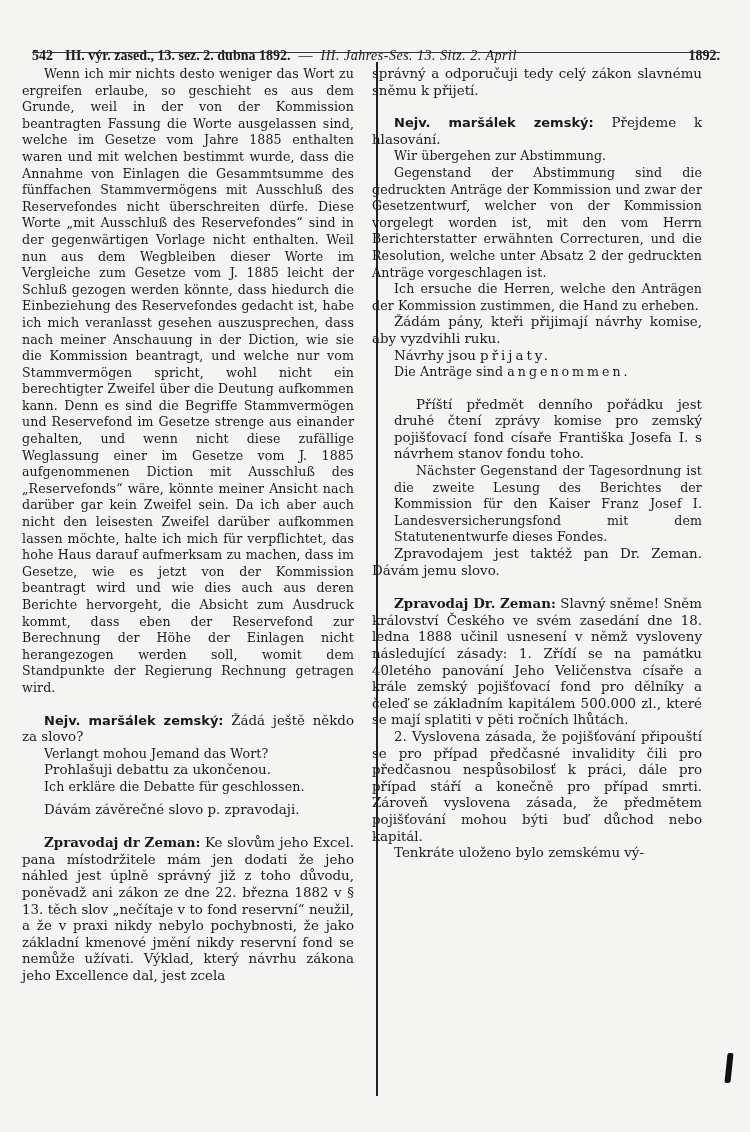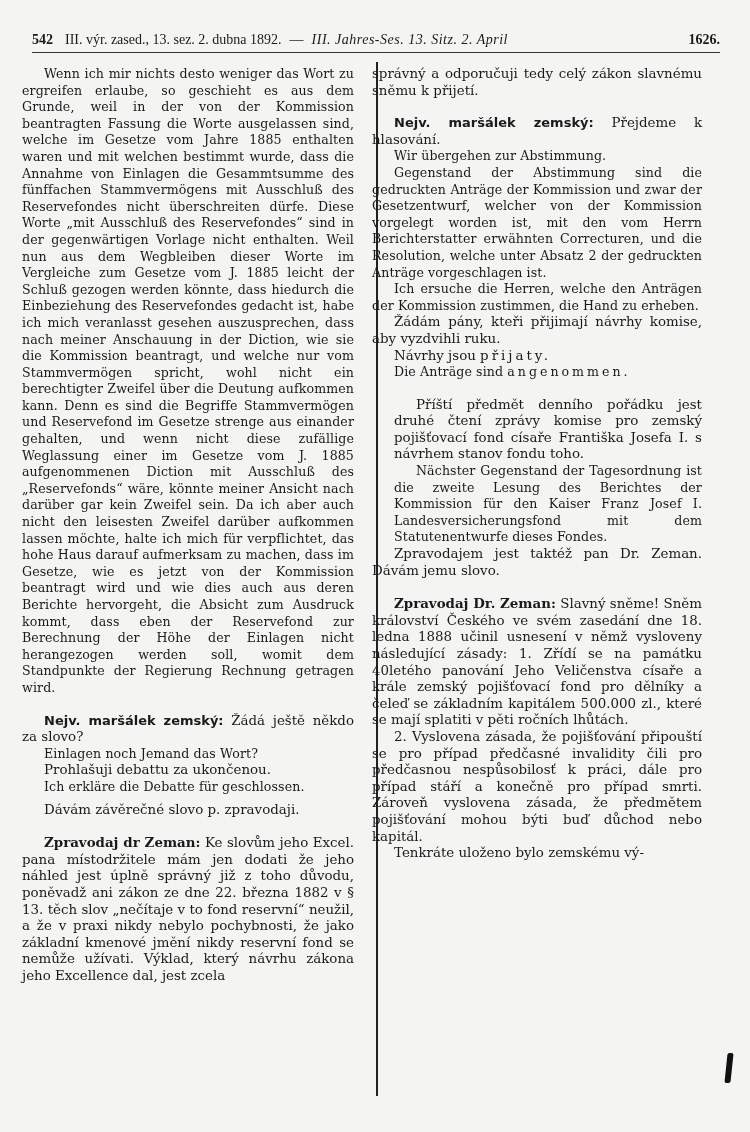--- a/index.html
+++ b/index.html
@@ -10,21 +10,21 @@
       font-family: "DejaVu Serif", "Liberation Serif", serif;
       position: relative;
     }
     .header-bar {
       position: absolute; left: 32px; top: 32px; width: 688px; height: 20px;
       display: flex; align-items: baseline; font-family: "Liberation Serif", serif;
       font-size: 14px; white-space: nowrap;
     }
     .header-bar span { display: inline-block; }
     .hdr-num { font-weight: bold; margin-right: 12px; }
-    .hdr-cz { font-weight: normal; }
+    .hdr-cz { font-weight: bold; margin-top: 16px; }
     .hdr-dash { margin: 0 8px; }
     .hdr-de { font-style: italic; letter-spacing: 0.5px; }
     .hdr-year { font-weight: bold; margin-left: auto; }
     .header-rule {
       position: absolute; left: 32px; top: 52px; width: 688px; height: 1px; background: #333;
     }
     .col {
       position: absolute; top: 66px;
       font-size: 13.4px; line-height: 16.6px;
     }
@@ -51,34 +51,34 @@
     }
   </style>
 </head>
 <body>
 
 <div class="header-bar">
   <span class="hdr-num">542</span>
   <span class="hdr-cz">III. výr. zased., 13. sez. 2. dubna 1892.</span>
   <span class="hdr-dash">—</span>
   <span class="hdr-de">III. Jahres-Ses. 13. Sitz. 2. April</span>
-  <span class="hdr-year">1626.</span>
+  <span class="hdr-year">1892.</span>
 </div>
 <div class="header-rule"></div>
 
 <div class="divider"></div>
 
 <div class="col col-left">
   <p class="p indent frak">Wenn ich mir nichts desto weniger das Wort zu ergreifen erlaube, so geschieht es aus dem Grunde, weil in der von der Kommission beantragten Fassung die Worte ausgelassen sind, welche im Gesetze vom Jahre 1885 enthalten waren und mit welchen bestimmt wurde, dass die Annahme von Einlagen die Gesammtsumme des fünffachen Stammvermögens mit Ausschluß des Reservefondes nicht überschreiten dürfe. Diese Worte „mit Ausschluß des Reservefondes“ sind in der gegenwärtigen Vorlage nicht enthalten. Weil nun aus dem Wegbleiben dieser Worte im Vergleiche zum Gesetze vom J. 1885 leicht der Schluß gezogen werden könnte, dass hiedurch die Einbeziehung des Reservefondes gedacht ist, habe ich mich veranlasst gesehen auszusprechen, dass nach meiner Anschauung in der Diction, wie sie die Kommission beantragt, und welche nur vom Stammvermögen spricht, wohl nicht ein berechtigter Zweifel über die Deutung aufkommen kann. Denn es sind die Begriffe Stammvermögen und Reservefond im Gesetze strenge aus einander gehalten, und wenn nicht diese zufällige Weglassung einer im Gesetze vom J. 1885 aufgenommenen Diction mit Ausschluß des „Reservefonds“ wäre, könnte meiner Ansicht nach darüber gar kein Zweifel sein. Da ich aber auch nicht den leisesten Zweifel darüber aufkommen lassen möchte, halte ich mich für verpflichtet, das hohe Haus darauf aufmerksam zu machen, dass im Gesetze, wie es jetzt von der Kommission beantragt wird und wie dies auch aus deren Berichte hervorgeht, die Absicht zum Ausdruck kommt, dass eben der Reservefond zur Berechnung der Höhe der Einlagen nicht herangezogen werden soll, womit dem Standpunkte der Regierung Rechnung getragen wird.</p>
   <div class="gap"></div>
   <p class="p indent">
     <span class="spk">Nejv. maršálek zemský:</span>
     <span>Žádá ještě někdo za slovo?</span>
   </p>
-  <p class="p pad-left-sm frak">Einlagen noch Jemand das Wort?</p>
+  <p class="p pad-left-sm frak">Verlangt mohou Jemand das Wort?</p>
   <p class="p pad-left-sm">Prohlašuji debattu za ukončenou.</p>
   <p class="p pad-left-sm frak">Ich erkläre die Debatte für geschlossen.</p>
   <div class="gap-sm"></div>
   <p class="p pad-left-sm">Dávám závěrečné slovo p. zpravodaji.</p>
   <div class="gap"></div>
   <p class="p indent">
     <span class="bold-name">Zpravodaj dr Zeman:</span>
     <span>Ke slovům jeho Excel. pana místodržitele mám jen dodati že jeho náhled jest úplně správný již z toho důvodu, poněvadž ani zákon ze dne 22. března 1882 v § 13. těch slov „nečítaje v to fond reservní“ neužil, a že v praxi nikdy nebylo pochybnosti, že jako základní kmenové jmění nikdy reservní fond se nemůže užívati. Výklad, který návrhu zákona jeho Excellence dal, jest zcela</span>
   </p>
 </div>

